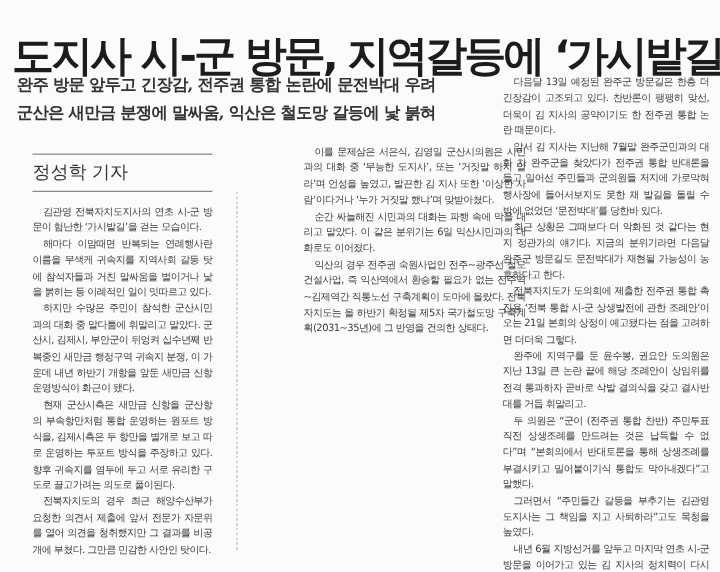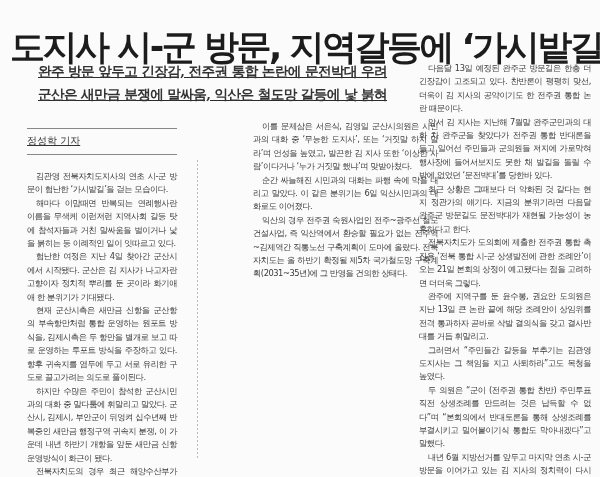--- a/index.html
+++ b/index.html
@@ -1,22 +1,22 @@
 <!DOCTYPE html>
 <html><head>
 <meta charset="utf-8">
 <style>
   html, body { margin: 0; padding: 0; background: #fbfbfb; }
   body { width: 600px; height: 477px; overflow: hidden; position: relative; font-family: "DejaVu Sans", sans-serif; color: #2a2a2a; }
   .headline { position: absolute; left: 10px; top: 2px; width: 590px; font-size: 35px; font-weight: bold; letter-spacing: -2.5px; color: #1c1c1c; line-height: 44px; white-space: nowrap; }
-  .subheads { position: absolute; left: 38px; top: 60px; width: 320px; text-decoration: underline; }
+  .subheads { position: absolute; left: 14px; top: 60px; width: 320px; }
   .subhead { font-size: 13.6px; font-weight: bold; letter-spacing: -0.6px; color: #333; line-height: 23px; white-space: nowrap; font-family: "DejaVu Serif", serif; }
   .byline-wrap { position: absolute; left: 27px; top: 128px; width: 150px; }
   .rule { height: 1px; background: #888; }
-  .byline { font-size: 10px; color: #333; padding: 5px 0 6px 0; text-decoration: underline; }
+  .byline { font-size: 15px; color: #333; padding: 5px 0 6px 0; }
   .col { position: absolute; font-size: 8.3px; line-height: 13.4px; letter-spacing: -0.45px; color: #3a3a3a; text-align: justify; }
   .col p { margin: 0; text-indent: 9px; }
   .col1 { left: 27px; top: 170px; width: 150px; }
   .col2 { left: 209px; top: 120px; width: 185px; margin-left: 44px; }
   .col3 { left: 419px; top: 62px; width: 172px; }
   .vsep { position: absolute; left: 197px; top: 160px; width: 1px; height: 300px; background: repeating-linear-gradient(#bbb 0 2px, transparent 2px 4px); }
 </style>
 </head>
 <body>
 
@@ -28,37 +28,36 @@
 </div>
 
 <div class="byline-wrap">
   <div class="rule"></div>
   <div class="byline">정성학 기자</div>
   <div class="rule"></div>
 </div>
 
 <div class="col col1">
   <p>김관영 전북자치도지사의 연초 시-군 방문이 험난한 ‘가시밭길’을 걷는 모습이다.</p>
-  <p>해마다 이맘때면 반복되는 연례행사란 이름을 무색케 이런저런 지역사회 갈등 탓에 참석자들과 거친 말싸움을 벌이거나 낯을 붉히는 등 이례적인 일이 잇따르고 있다.</p>
-  <p>험난한 여정은 지난 4일 찾아간 군산시에서 시작됐다. 군산은 김 지사가 나고자란 고향이자 정치적 뿌리를 둔 곳이라 화기애애 한 분위기가 기대됐다.</p>
+  <p>해마다 이맘때면 반복되는 연례행사란 이름을 무색케 귀속지를 지역사회 갈등 탓에 참석자들과 거친 말싸움을 벌이거나 낯을 붉히는 등 이례적인 일이 잇따르고 있다.</p>
+  <p>하지만 수많은 주민이 참석한 군산시민과의 대화 중 말다툼에 휘말리고 말았다. 군산시, 김제시, 부안군이 뒤엉켜 십수년째 반복중인 새만금 행정구역 귀속지 분쟁, 이 가운데 내년 하반기 개항을 앞둔 새만금 신항 운영방식이 화근이 됐다.</p>
   <p>현재 군산시측은 새만금 신항을 군산항의 부속항만처럼 통합 운영하는 원포트 방식을, 김제시측은 두 항만을 별개로 보고 따로 운영하는 투포트 방식을 주장하고 있다. 향후 귀속지를 염두에 두고 서로 유리한 구도로 끌고가려는 의도로 풀이된다.</p>
-  <p>하지만 수많은 주민이 참석한 군산시민과의 대화 중 말다툼에 휘말리고 말았다. 군산시, 김제시, 부안군이 뒤엉켜 십수년째 반복중인 새만금 행정구역 귀속지 분쟁, 이 가운데 내년 하반기 개항을 앞둔 새만금 신항 운영방식이 화근이 됐다.</p>
   <p>전북자치도의 경우 최근 해양수산부가 요청한 의견서 제출에 앞서 전문가 자문위를 열어 의견을 청취했지만 그 결과를 비공개에 부쳤다. 그만큼 민감한 사안인 탓이다.</p>
 </div>
 
 <div class="vsep"></div>
 
 <div class="col col2">
   <p>이를 문제삼은 서은식, 김영일 군산시의원은 시민과의 대화 중 ‘무능한 도지사’, 또는 ‘거짓말 하지 말라’며 언성을 높였고, 발끈한 김 지사 또한 ‘이상한 사람’이다거나 ‘누가 거짓말 했냐’며 맞받아쳤다.</p>
   <p>순간 싸늘해진 시민과의 대화는 파행 속에 막을 내리고 말았다. 이 같은 분위기는 6일 익산시민과의 대화로도 이어졌다.</p>
   <p>익산의 경우 전주권 숙원사업인 전주~광주선 철도 건설사업, 즉 익산역에서 환승할 필요가 없는 전주역~김제역간 직통노선 구축계획이 도마에 올랐다. 전북자치도는 올 하반기 확정될 제5차 국가철도망 구축계획(2031~35년)에 그 반영을 건의한 상태다.</p>
 </div>
 
 <div class="col col3">
   <p>다음달 13일 예정된 완주군 방문길은 한층 더 긴장감이 고조되고 있다. 찬반론이 팽팽히 맞선, 더욱이 김 지사의 공약이기도 한 전주권 통합 논란 때문이다.</p>
   <p>앞서 김 지사는 지난해 7월말 완주군민과의 대화 차 완주군을 찾았다가 전주권 통합 반대론을 들고 일어선 주민들과 군의원들 저지에 가로막혀 행사장에 들어서보지도 못한 채 발길을 돌릴 수 밖에 없었던 ‘문전박대’를 당한바 있다.</p>
   <p>최근 상황은 그때보다 더 악화된 것 같다는 현지 정관가의 얘기다. 지금의 분위기라면 다음달 완주군 방문길도 문전박대가 재현될 가능성이 농후하다고 한다.</p>
   <p>전북자치도가 도의회에 제출한 전주권 통합 촉진용 ‘전북 통합 시-군 상생발전에 관한 조례안’이 오는 21일 본회의 상정이 예고됐다는 점을 고려하면 더더욱 그렇다.</p>
   <p>완주에 지역구를 둔 윤수봉, 권요안 도의원은 지난 13일 큰 논란 끝에 해당 조례안이 상임위를 전격 통과하자 곧바로 삭발 결의식을 갖고 결사반대를 거듭 휘말리고.</p>
+  <p>두 의원은 “군이 (전주권 통합 찬반) 주민투표 직전 상생조례를 만드려는 것은 납득할 수 없다”며 “본회의에서 반대토론을 통해 상생조례를 부결시키고 밀어붙이기식 통합도 막아내겠다”고 말했다.</p>
   <p>그러면서 “주민들간 갈등을 부추기는 김관영 도지사는 그 책임을 지고 사퇴하라”고도 목청을 높였다.</p>
-  <p>두 의원은 “군이 (전주권 통합 찬반) 주민투표 직전 상생조례를 만드려는 것은 납득할 수 없다”며 “본회의에서 반대토론을 통해 상생조례를 부결시키고 밀어붙이기식 통합도 막아내겠다”고 말했다.</p>
   <p>내년 6월 지방선거를 앞두고 마지막 연초 시-군 방문을 이어가고 있는 김 지사의 정치력이 다시 한 번 시험대에 오른 모양새다.</p>
 </div>
 
 </body></html>

